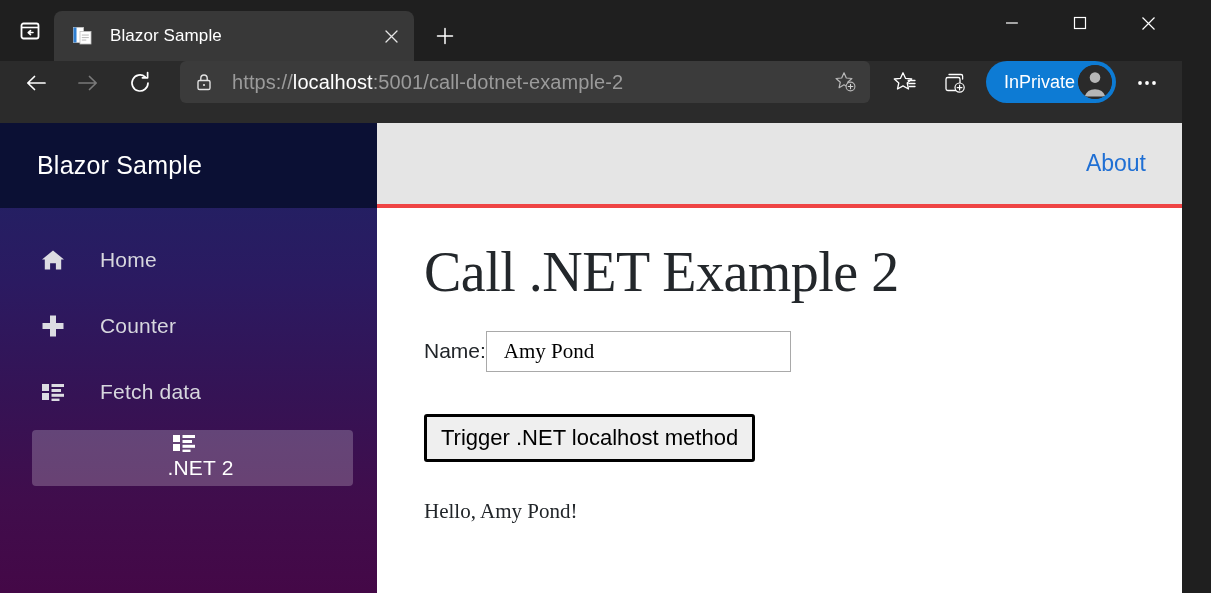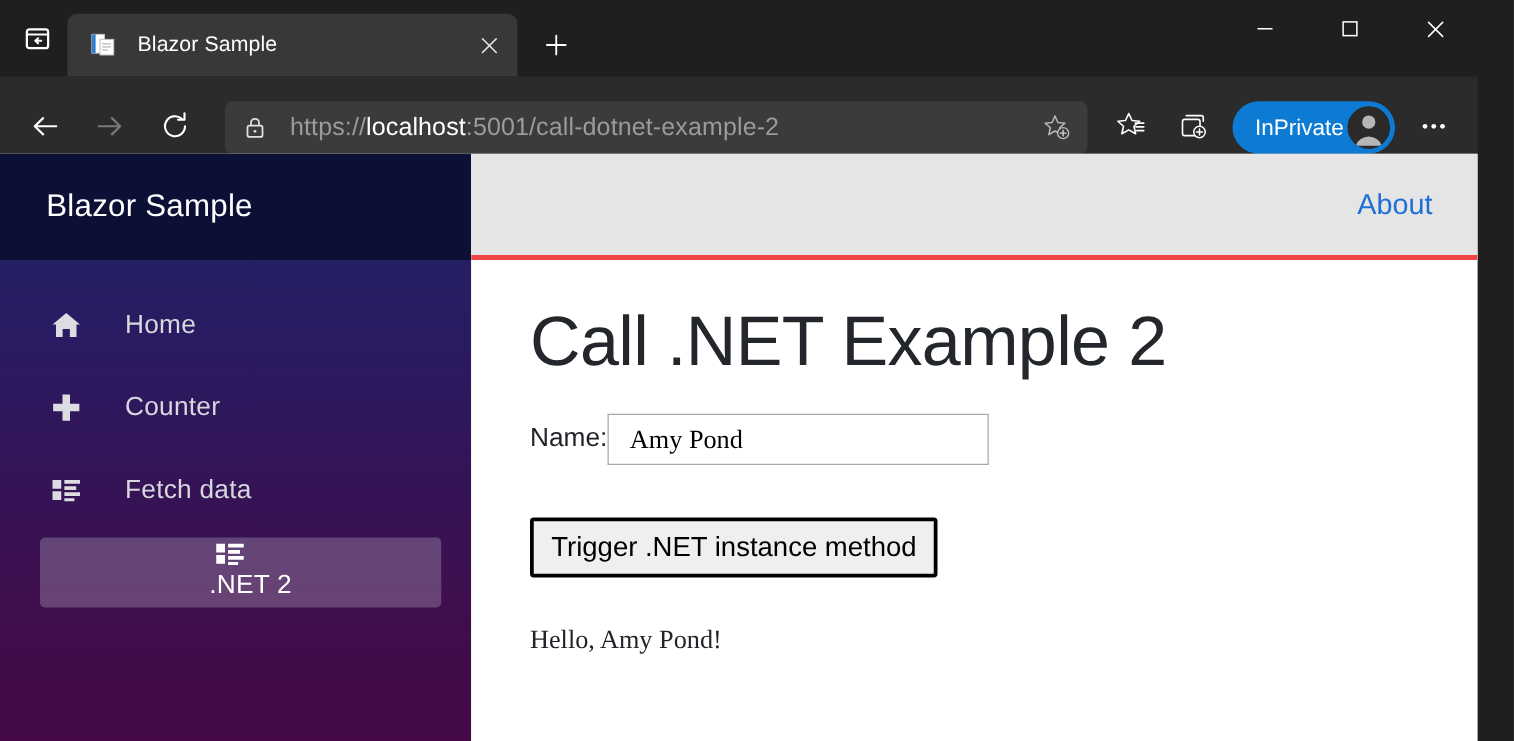--- a/index.html
+++ b/index.html
@@ -76,21 +76,21 @@
   .wincontrol {
     width: 68px; height: 46px;
     display: flex; align-items: center; justify-content: center;
   }
 
   
   .toolbar {
     height: 62px;
     background: #2b2b2b;
     display: flex;
-    align-items: flex-end;
+    align-items: flex-start;
     padding: 0 10px;
     flex: 0 0 62px;
   }
   .navbtn {
     width: 44px; height: 44px;
     margin: 0 4px;
     display: flex; align-items: center; justify-content: center;
     border-radius: 4px;
     flex: 0 0 44px;
   }
@@ -235,20 +235,21 @@
 
   .page-body { padding: 34px 0 0 47px; }
 
   .page-title {
     font-size: 56px;
     font-weight: normal;
     color: #23272b;
     letter-spacing: -.5px;
     line-height: 1.1;
     margin-bottom: 27px;
+    font-family: Liberation Serif, serif;
   }
 
   .name-row { display: flex; align-items: center; margin-bottom: 42px; }
   .name-label {
     font-size: 21px;
     color: #212529;
   }
   .name-input {
     width: 305px;
     height: 41px;
@@ -478,20 +479,20 @@
       </div>
 
       <div class="page-body">
         <h1 class="page-title">Call .NET Example 2</h1>
 
         <div class="name-row">
           <span class="name-label">Name:</span>
           <input class="name-input" type="text" value="Amy Pond" style="">
         </div>
 
-        <button class="trigger-btn">Trigger .NET instance method</button>
+        <button class="trigger-btn">Trigger .NET localhost method</button>
 
         <div class="hello-text">Hello, Amy Pond!</div>
       </div>
 
     </div>
   </div>
 </div>
 
 </body></html>

